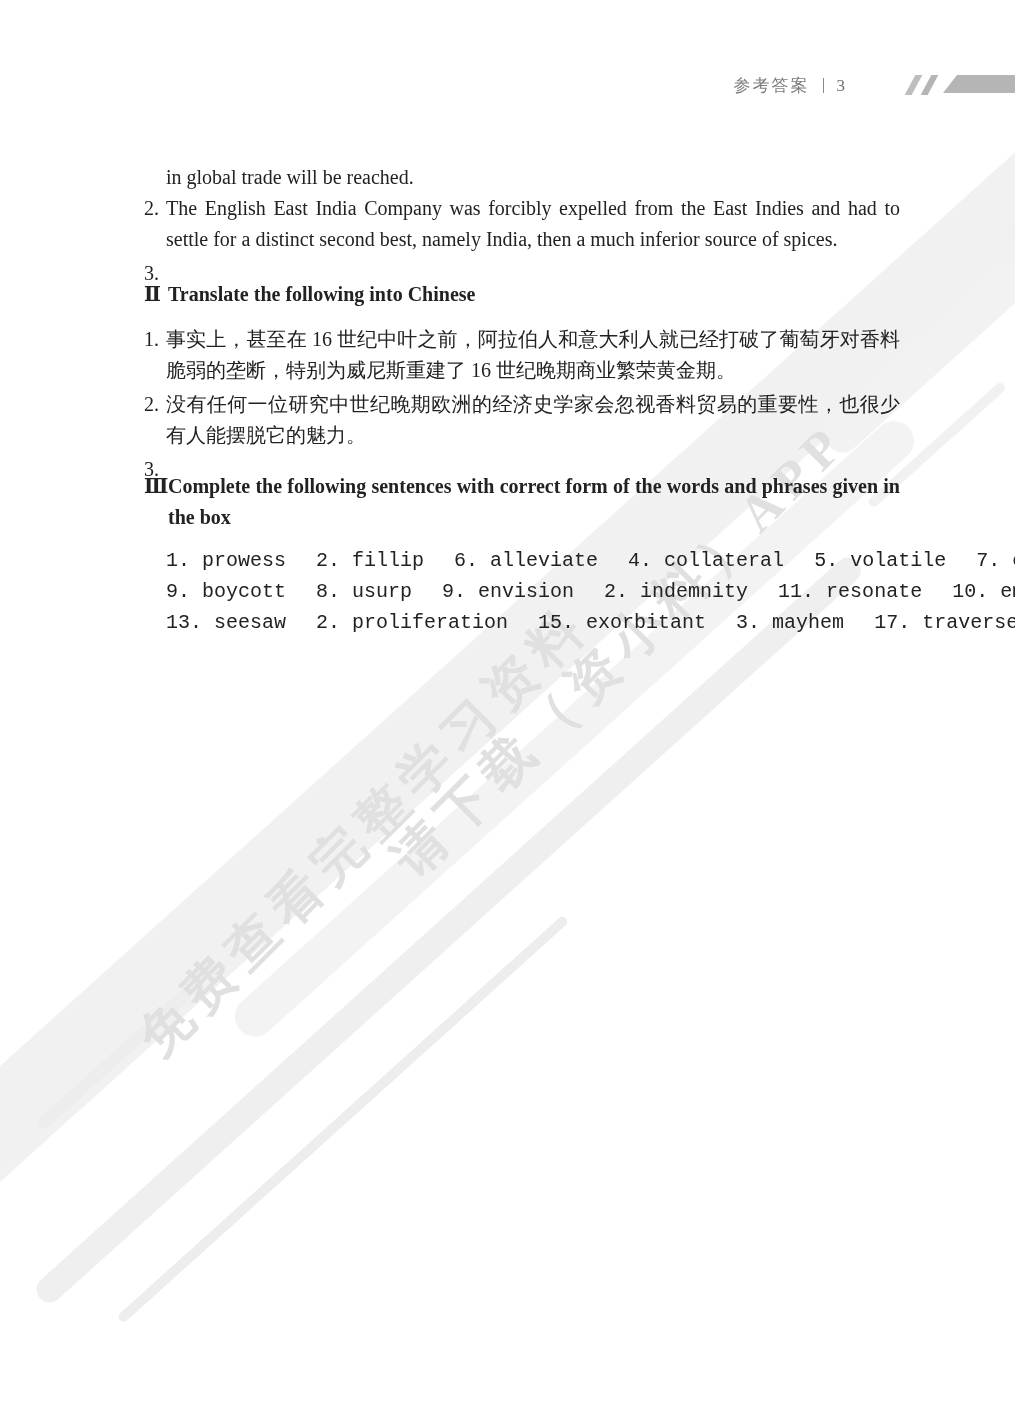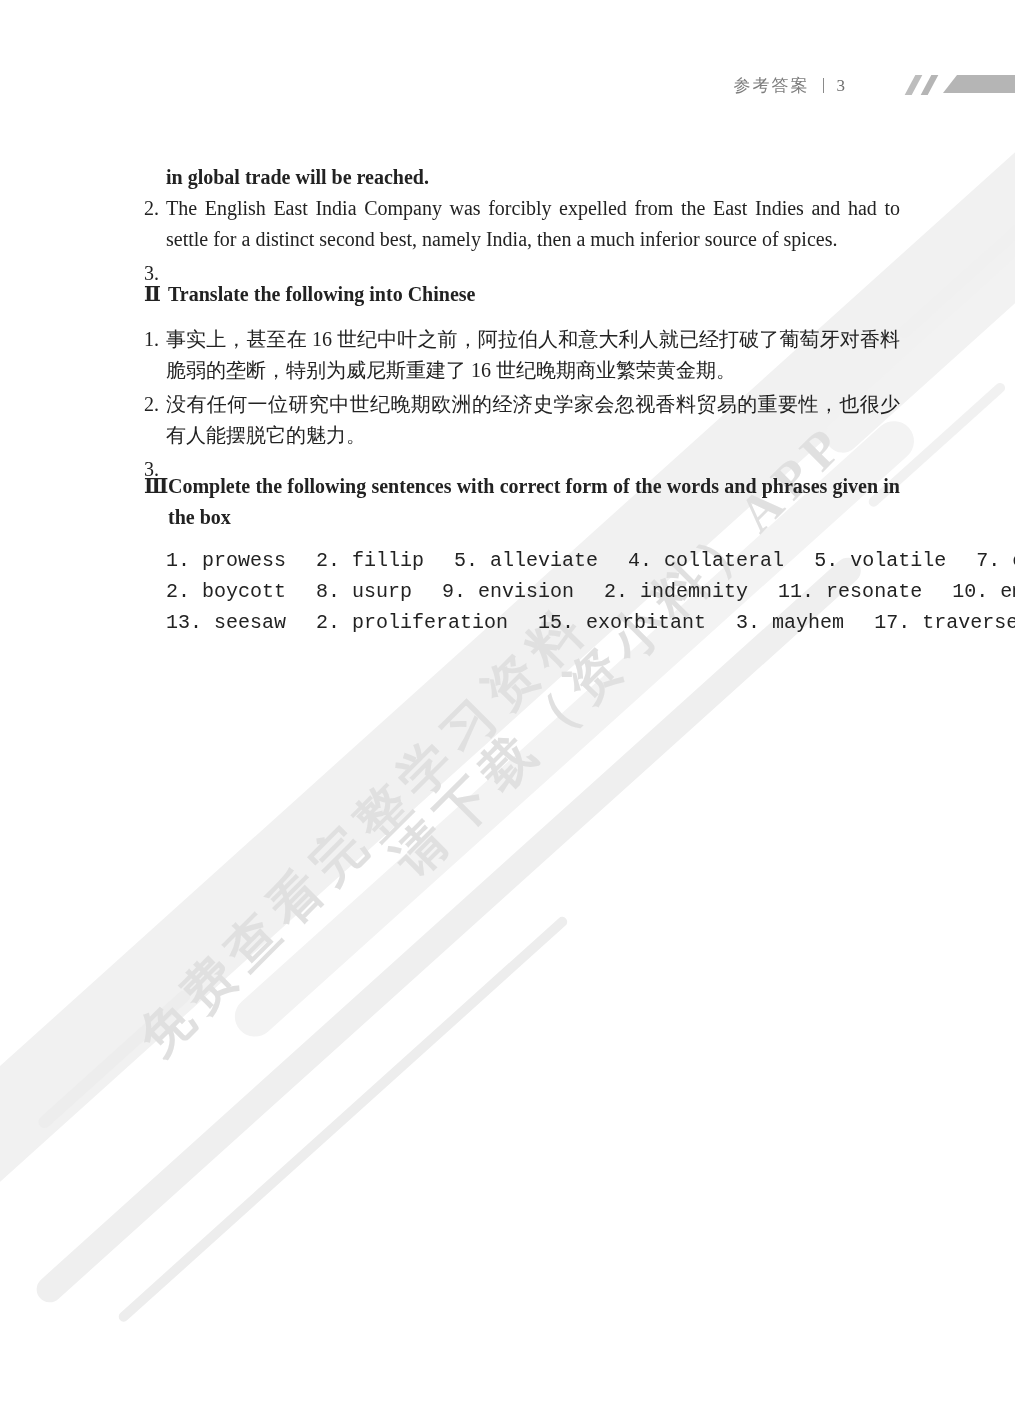--- a/index.html
+++ b/index.html
@@ -43,21 +43,21 @@
   .slash{position:absolute;top:0;width:7px;height:20px;background:#bdbdbd;transform:skewX(-28deg);}
   .slash.a{right:18px;}
   .slash.b{right:2px;background:#b5b5b5;}
   .corner-bar{
     position:absolute;top:1px;right:-4px;width:76px;height:18px;background:#b5b5b5;
     clip-path:polygon(14px 0,100% 0,100% 100%,0 100%);
   }
 
   
   .content{position:absolute;left:144px;top:162px;width:756px;font-size:20px;line-height:31px;}
-  .cont-line{padding-left:22px;font-weight:bold;}
+  .cont-line{padding-left:22px;}
   .item{position:relative;padding-left:22px;text-align:justify;margin-bottom:3px;}
   .item .num{position:absolute;left:0;top:0;}
   .section-head{position:relative;padding-left:24px;font-weight:bold;text-align:justify;}
   .section-head .numeral{position:absolute;left:0;top:0;font-weight:bold;}
   .head-translate{margin-top:24px;}
   .items-translate{margin-top:14px;}
   .head-vocab{margin-top:20px;}
   .vocab{margin-top:12px;padding-left:22px;}
   .vocab-row{display:flex;column-gap:30px;line-height:31px;white-space:nowrap;font-family:Liberation Mono, monospace;}
 </style>
@@ -124,27 +124,27 @@
 
     <div class="section-head head-vocab">
       <span class="numeral">Ⅲ</span>
       <span>Complete the following sentences with correct form of the words and phrases given in the box</span>
     </div>
 
     <div class="vocab">
       <div class="vocab-row">
         <span>1. prowess</span>
         <span>2. fillip</span>
-        <span>5. alleviate</span>
+        <span>6. alleviate</span>
         <span>4. collateral</span>
         <span>5. volatile</span>
         <span>7. endow</span>
       </div>
       <div class="vocab-row">
-        <span>2. boycott</span>
+        <span>9. boycott</span>
         <span>8. usurp</span>
         <span>9. envision</span>
         <span>2. indemnity</span>
         <span>11. resonate</span>
         <span>10. embalm</span>
       </div>
       <div class="vocab-row">
         <span>13. seesaw</span>
         <span>2. proliferation</span>
         <span>15. exorbitant</span>

